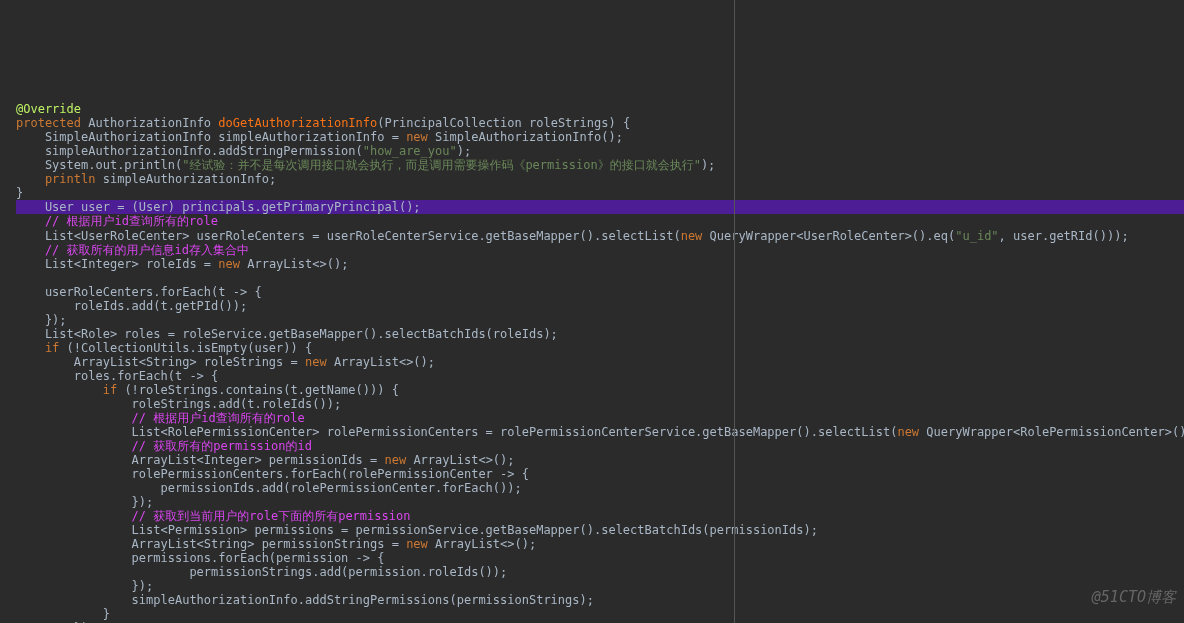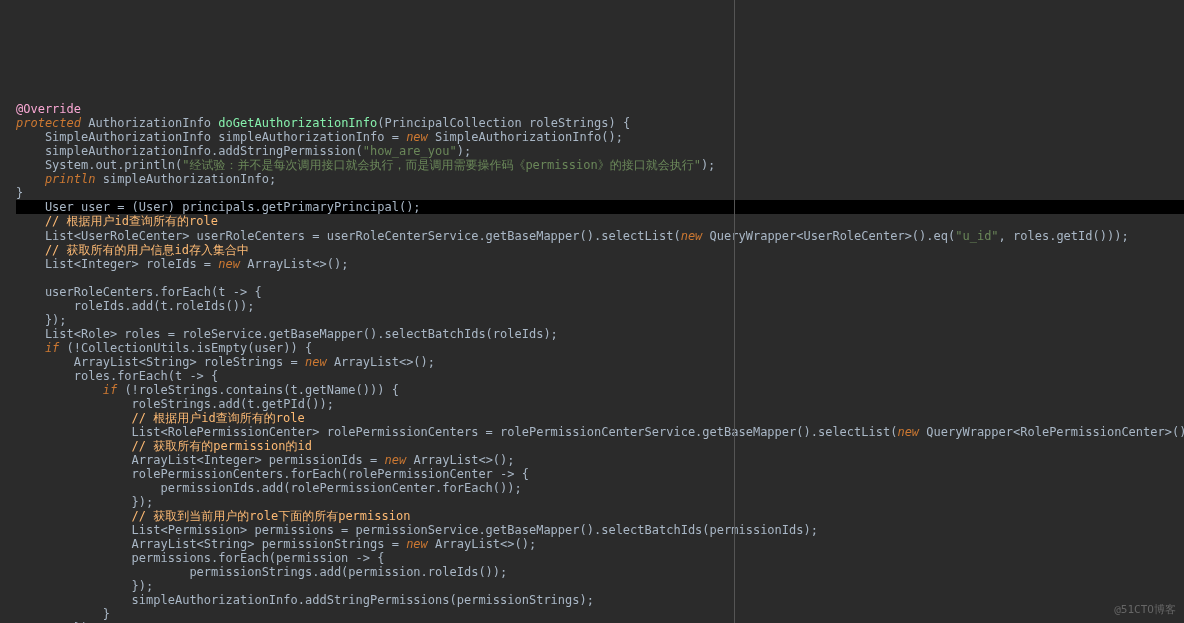--- a/index.html
+++ b/index.html
@@ -11,71 +11,72 @@
   white-space: pre;
   overflow: hidden;
   width: 1184px;
   height: 623px;
   position: relative;
 }
 .code-area {
   padding: 4px 0 0 16px;
   color: #a9b7c6;
 }
-.hl-line { background: #000000; }
-.k-annotation { color: #f9a8d4; margin-top: 41px; }
-.k-keyword { color: #cc7832; font-style: italic; }
+.hl-line { background: #4c1d95; }
+.k-annotation { color: #bef264; margin-top: 41px; }
+.k-keyword { color: #cc7832; }
 .k-string { color: #6a8759; }
-.k-comment { color: #fdba74; }
-.k-method { color: #86efac; }
+.k-comment { color: #d946ef; }
+.k-method { color: #f97316; }
 .vline {
   position: absolute;
   top: 0;
   left: 734px;
   width: 1px;
   height: 623px;
   background: #555;
 }
 .watermark {
   position: absolute;
   right: 8px;
-  bottom: 6px;
+  bottom: 16px;
   color: #666;
-  font-size: 11px;
+  font-size: 15px;
+  font-style: italic;
 }
 </style>
 </head>
 <body>
 
 
 
 <div class="vline"></div>
 
 <div class="code-area">
 <span class="k-annotation">@Override</span>
 <span class="k-keyword">protected</span><span> AuthorizationInfo </span><span class="k-method">doGetAuthorizationInfo</span><span>(PrincipalCollection roleStrings) {</span>
 <span>    SimpleAuthorizationInfo simpleAuthorizationInfo = </span><span class="k-keyword">new</span><span> SimpleAuthorizationInfo();</span>
 <span>    simpleAuthorizationInfo.addStringPermission(</span><span class="k-string">"how_are_you"</span><span>);</span>
 <span>    System.out.println(</span><span class="k-string">"经试验：并不是每次调用接口就会执行，而是调用需要操作码《permission》的接口就会执行"</span><span>);</span>
 <span class="k-keyword">    println</span><span> simpleAuthorizationInfo;</span>
 <span>}</span>
 <div class="hl-line"><span>    User user = (User) principals.getPrimaryPrincipal();</span></div><span class="k-comment">    // 根据用户id查询所有的role</span>
-<span>    List&lt;UserRoleCenter&gt; userRoleCenters = userRoleCenterService.getBaseMapper().selectList(</span><span class="k-keyword">new</span><span> QueryWrapper&lt;UserRoleCenter&gt;().eq(</span><span class="k-string">"u_id"</span><span>, roles.getId()));</span>
+<span>    List&lt;UserRoleCenter&gt; userRoleCenters = userRoleCenterService.getBaseMapper().selectList(</span><span class="k-keyword">new</span><span> QueryWrapper&lt;UserRoleCenter&gt;().eq(</span><span class="k-string">"u_id"</span><span>, user.getRId()));</span>
 <span class="k-comment">    // 获取所有的用户信息id存入集合中</span>
 <span>    List&lt;Integer&gt; roleIds = </span><span class="k-keyword">new</span><span> ArrayList&lt;&gt;();</span>
 <span></span>
 <span>    userRoleCenters.forEach(t -&gt; {</span>
-<span>        roleIds.add(t.roleIds());</span>
+<span>        roleIds.add(t.getPId());</span>
 <span>    });</span>
 <span>    List&lt;Role&gt; roles = roleService.getBaseMapper().selectBatchIds(roleIds);</span>
 <span class="k-keyword">    if</span><span> (!CollectionUtils.isEmpty(user)) {</span>
 <span>        ArrayList&lt;String&gt; roleStrings = </span><span class="k-keyword">new</span><span> ArrayList&lt;&gt;();</span>
 <span>        roles.forEach(t -&gt; {</span>
 <span class="k-keyword">            if</span><span> (!roleStrings.contains(t.getName())) {</span>
-<span>                roleStrings.add(t.getPId());</span>
+<span>                roleStrings.add(t.roleIds());</span>
 <span class="k-comment">                // 根据用户id查询所有的role</span>
 <span>                List&lt;RolePermissionCenter&gt; rolePermissionCenters = rolePermissionCenterService.getBaseMapper().selectList(</span><span class="k-keyword">new</span><span> QueryWrapper&lt;RolePermissionCenter&gt;().eq(</span>
 <span class="k-comment">                // 获取所有的permission的id</span>
 <span>                ArrayList&lt;Integer&gt; permissionIds = </span><span class="k-keyword">new</span><span> ArrayList&lt;&gt;();</span>
 <span>                rolePermissionCenters.forEach(rolePermissionCenter -&gt; {</span>
 <span>                    permissionIds.add(rolePermissionCenter.forEach());</span>
 <span>                });</span>
 <span class="k-comment">                // 获取到当前用户的role下面的所有permission</span>
 <span>                List&lt;Permission&gt; permissions = permissionService.getBaseMapper().selectBatchIds(permissionIds);</span>
 <span>                ArrayList&lt;String&gt; permissionStrings = </span><span class="k-keyword">new</span><span> ArrayList&lt;&gt;();</span>

